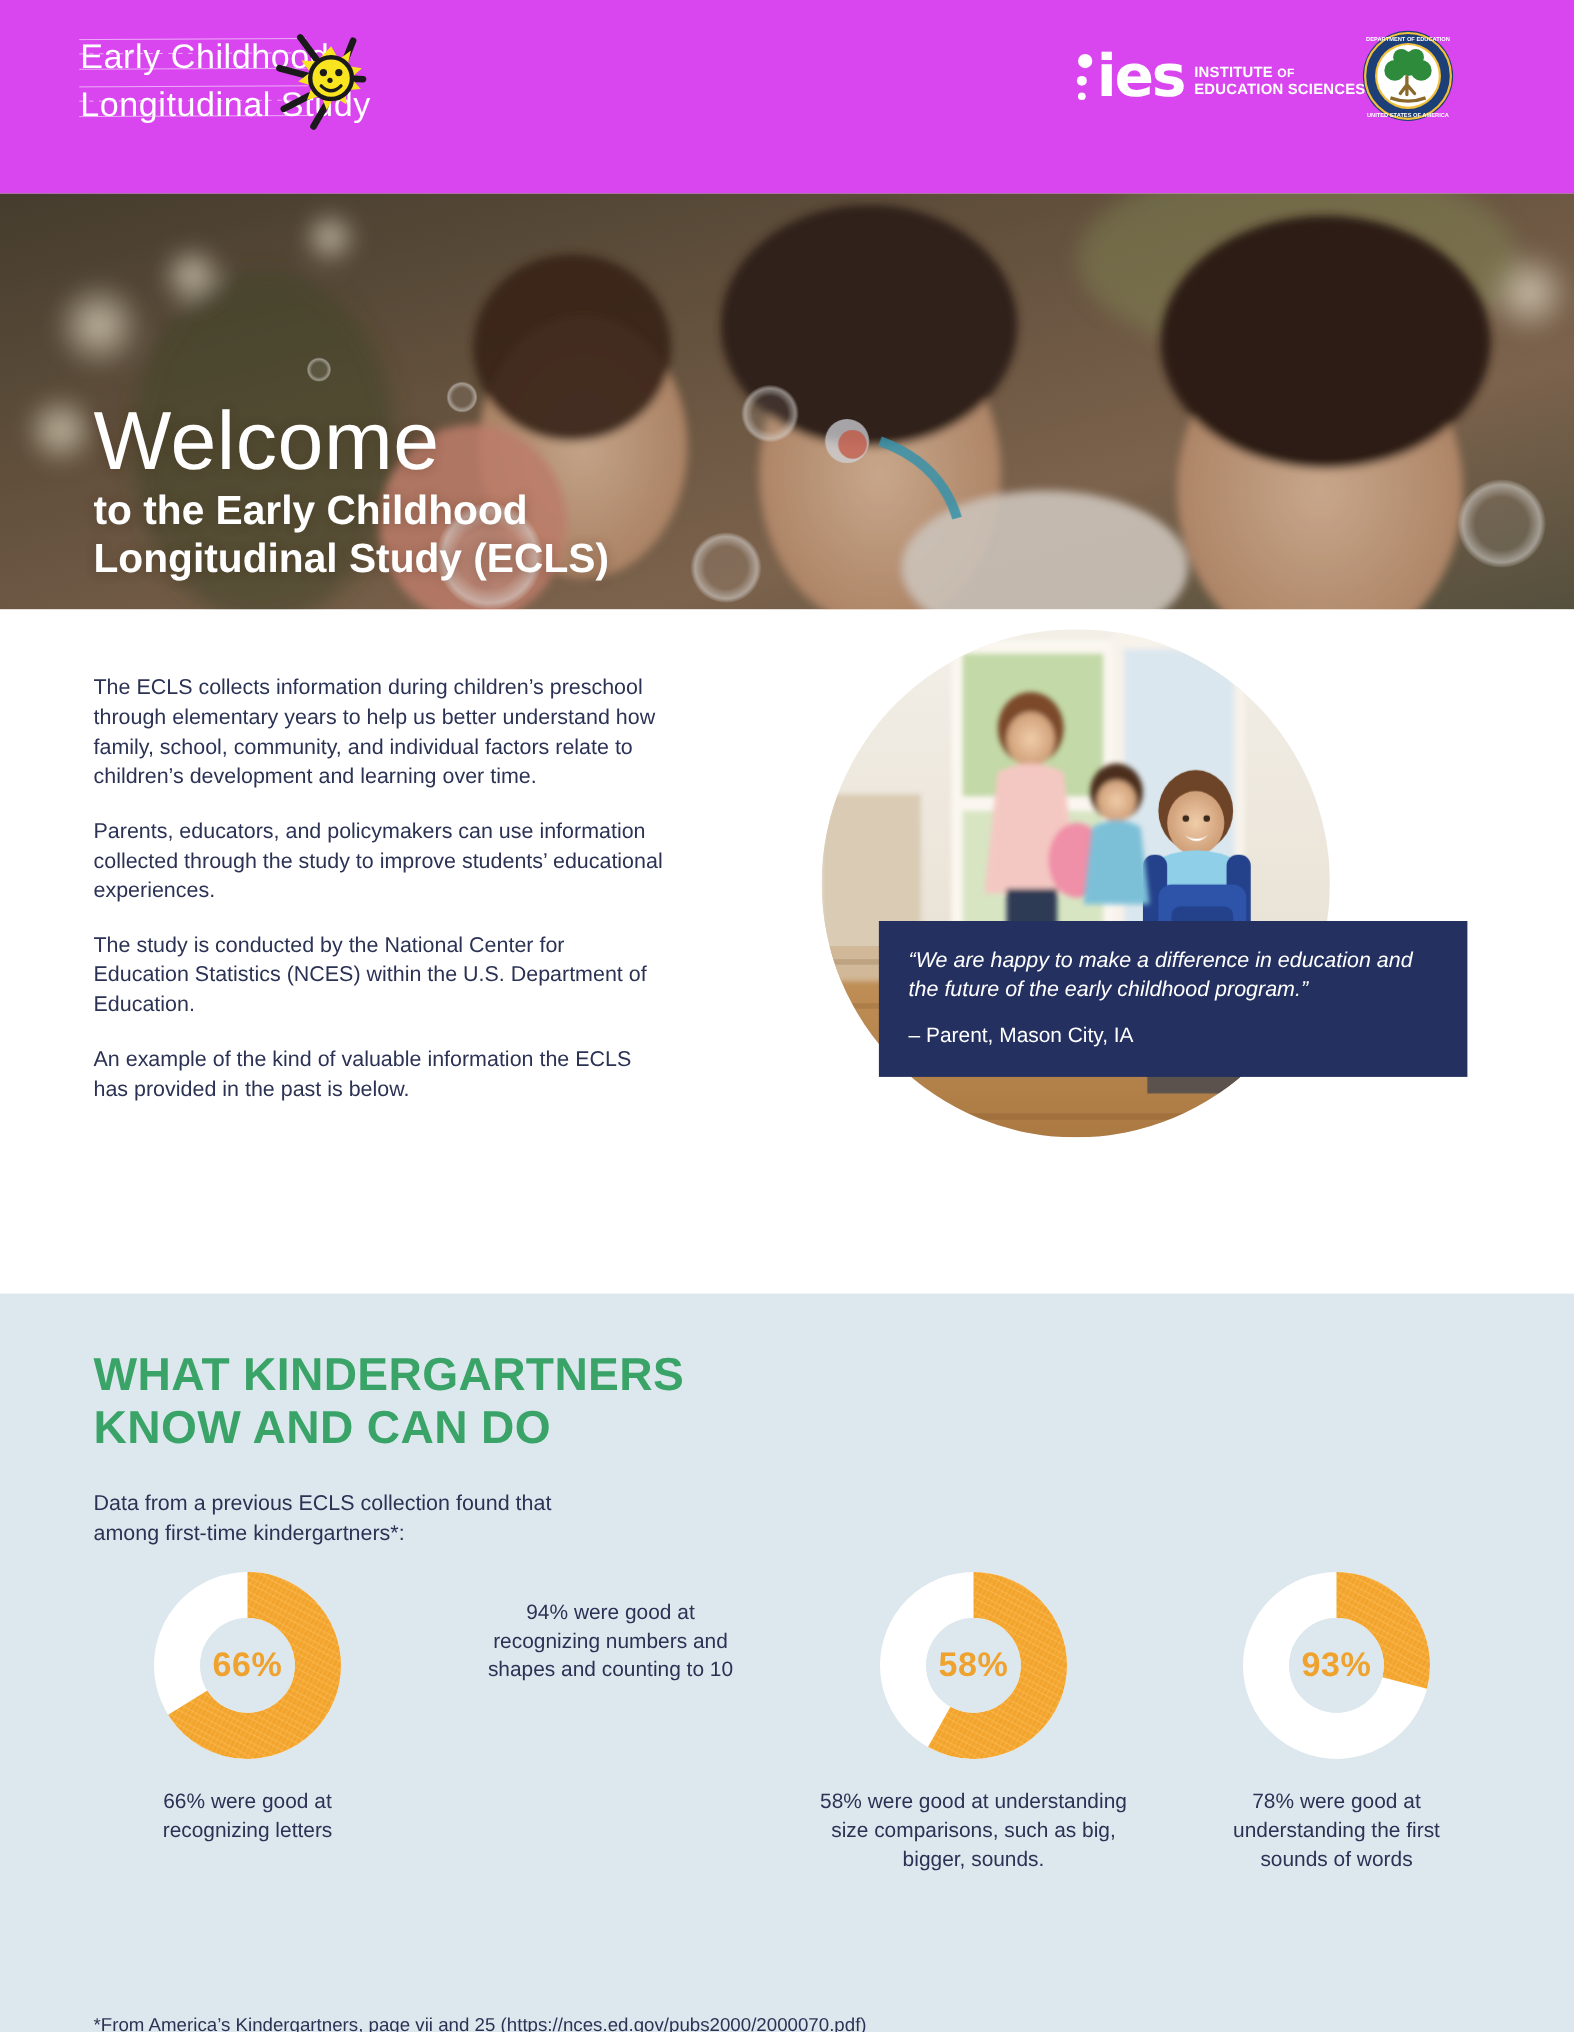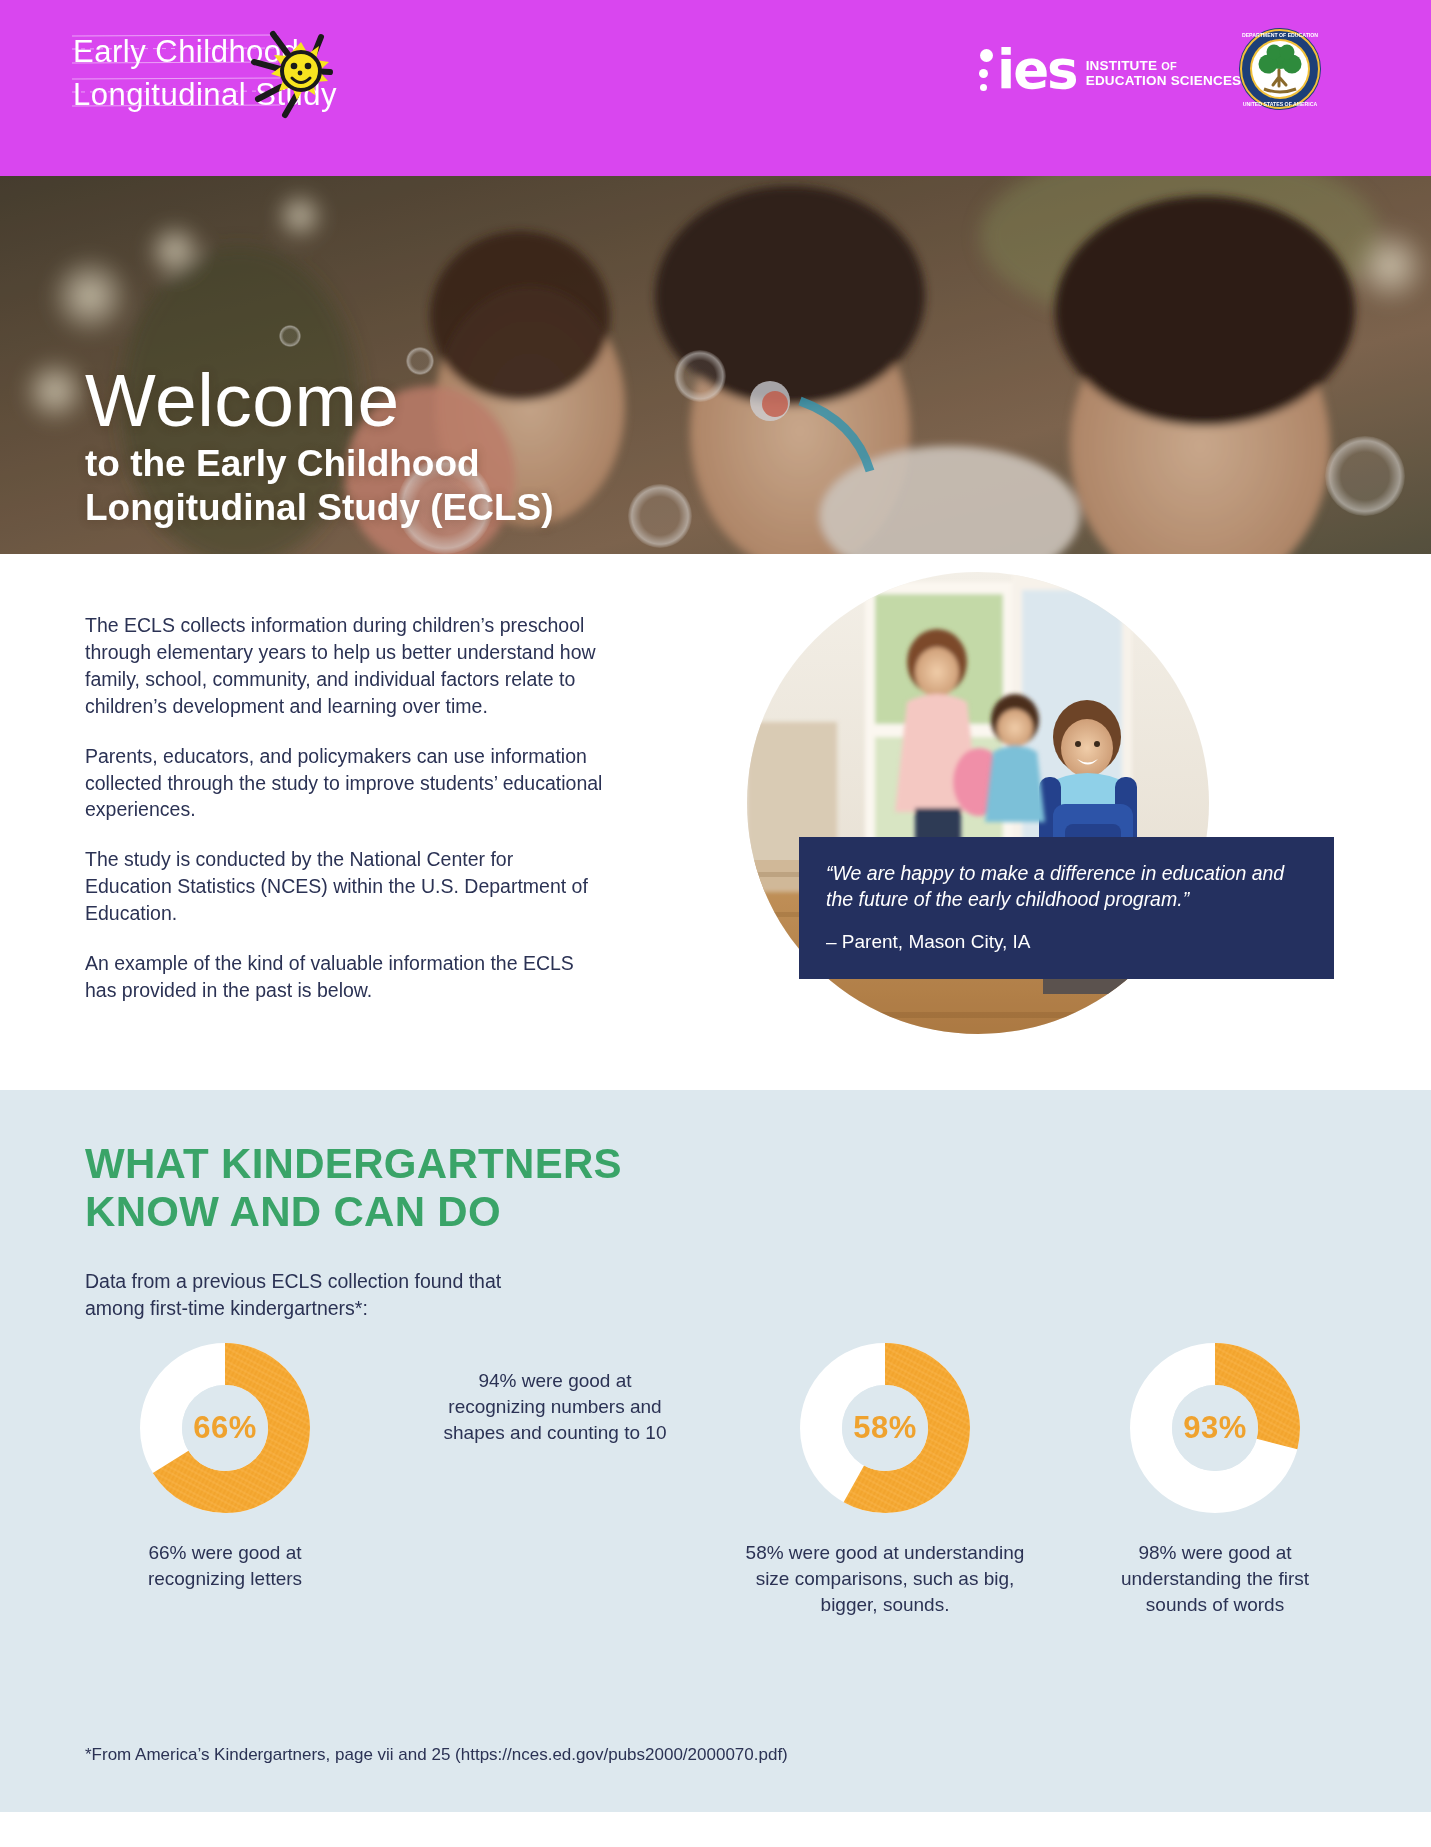--- a/index.html
+++ b/index.html
@@ -79,21 +79,21 @@
   .hero-sub {
     font-size:37px;
     font-weight:bold;
     line-height:1.17;
     margin-top:4px;
   }
 
   
   .body-section {
     position:relative;
-    height:536px;
+    height:622px;
     background:#ffffff;
   }
   .copy {
     position:absolute;
     left:85px; top:58px;
     width:520px;
   }
   .copy p {
     font-size:19.5px;
     line-height:1.38;
@@ -495,21 +495,21 @@
               <path d="M3 0 V12 M8 0 V12" stroke="#ffc368" stroke-width="0.9" opacity=".5"></path>
             </pattern>
           </defs>
           <circle cx="86" cy="86" r="64" fill="none" stroke="#ffffff" stroke-width="42"></circle>
           <circle cx="86" cy="86" r="64" fill="none" stroke="url(#crayon4)" stroke-width="42" stroke-dasharray="116.6 285.5" transform="rotate(-90 86 86)"></circle>
           <circle cx="86" cy="86" r="43" fill="#dde8ee"></circle>
         </svg>
         <div class="donut-value">93%</div>
       </div>
       <div class="donut-label">
-        <span>98% were good at</span><br>
+        <span>78% were good at</span><br>
         <span>understanding the first</span><br>
         <span>sounds of words</span>
       </div>
     </div>
 
   </div>
 
   <div class="footnote">*From America’s Kindergartners, page vii and 25 (https://nces.ed.gov/pubs2000/2000070.pdf)</div>
 </div>
 

